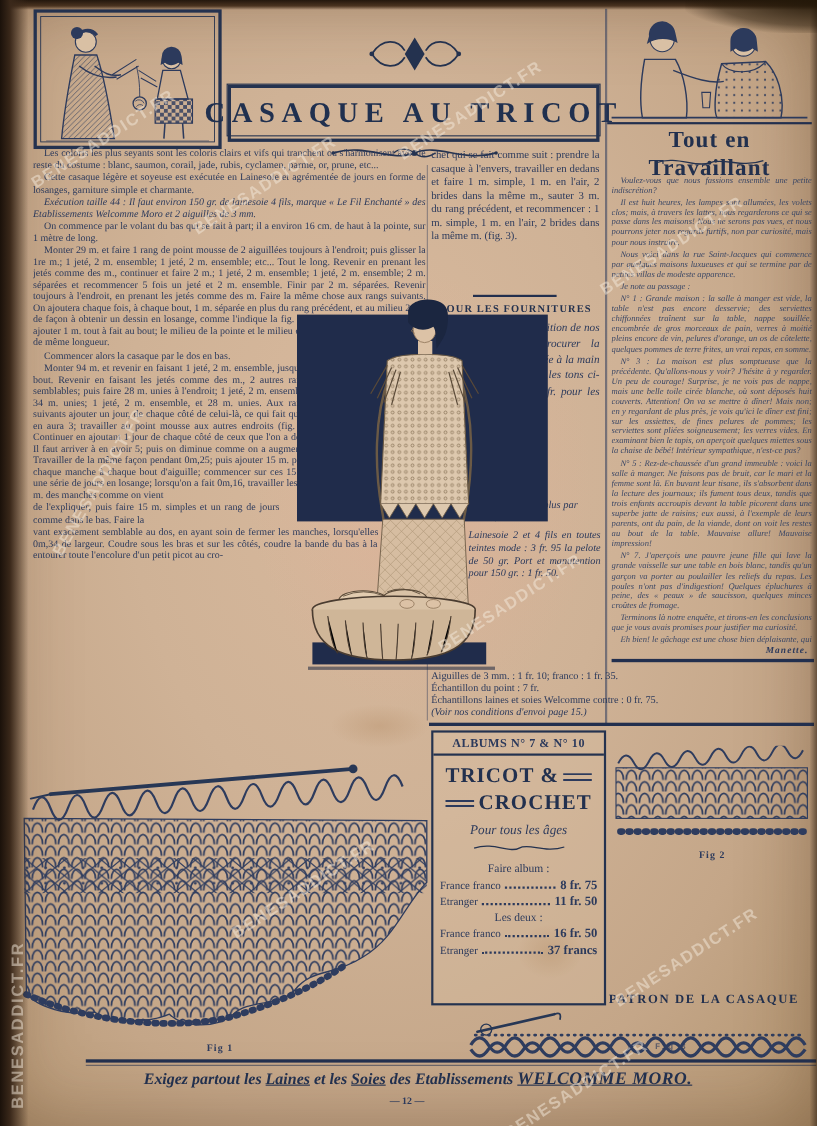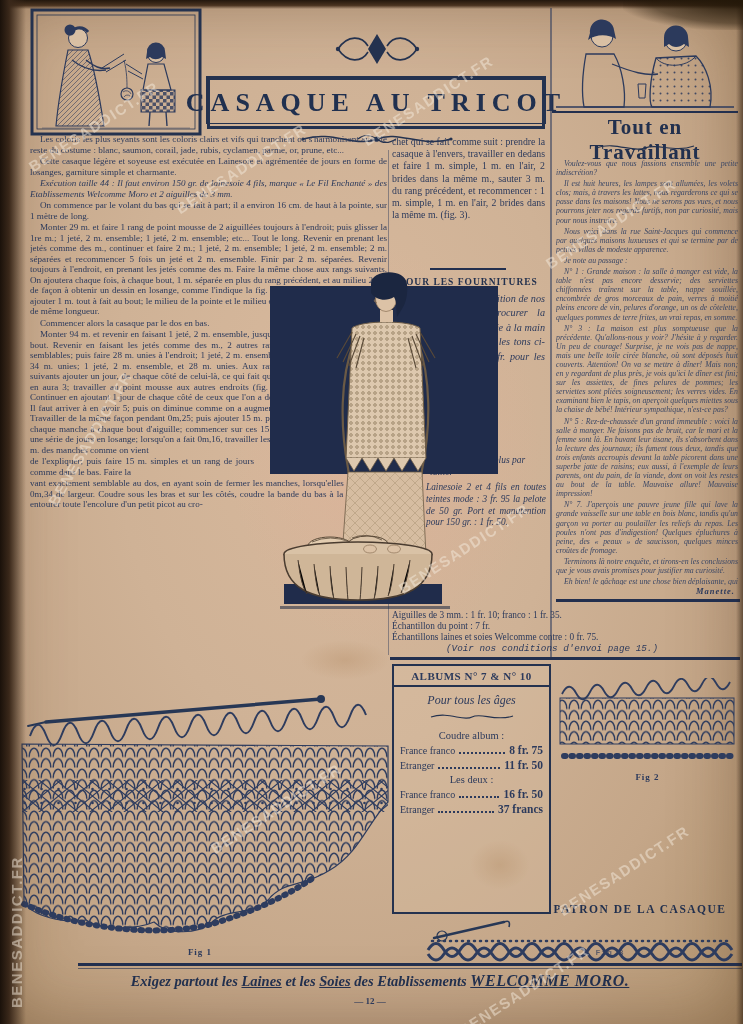--- a/index.html
+++ b/index.html
@@ -241,21 +241,21 @@
       <ellipse cx="130" cy="291" rx="6.5" ry="4" fill="#dcc2a6" stroke="#8a7055" stroke-width=".7"></ellipse>
       <ellipse cx="154" cy="291" rx="6.5" ry="4" fill="#dcc2a6" stroke="#8a7055" stroke-width=".7"></ellipse>
       <rect x="40" y="348" width="170" height="3" fill="#1b2640" opacity=".55"></rect>
     </svg>
   </div>
 
   <div class="abs notes" style="left:392px;top:610px;width:272px;">
     <div>Aiguilles de 3 mm. : 1 fr. 10; franco : 1 fr. 35.</div>
     <div>Échantillon du point : 7 fr.</div>
     <div>Échantillons laines et soies Welcomme contre : 0 fr. 75.</div>
-    <div style="font-style:italic;text-align:right;padding-right:6px;font-family:Liberation Mono, monospace;">(Voir nos conditions d'envoi page 15.)</div>
+    <div style="font-style:italic;padding-right:6px;">(Voir nos conditions d'envoi page 15.)</div>
   </div>
   <div class="abs rule-dark" style="left:390px;top:657px;width:350px;height:3px;"></div>
 
   <div class="abs" style="left:16px;top:684px;width:378px;height:264px;">
     <svg width="378" height="264" viewBox="0 0 378 264">
       <defs>
         <pattern id="kA" patternUnits="userSpaceOnUse" width="12" height="10.5">
           <path d="M1.2,10 C1.2,3.5 4.4,1.2 6,1.2 C7.6,1.2 10.8,3.5 10.8,10" fill="none" stroke="#2e3c5e" stroke-width="1.5"></path>
         </pattern>
         <pattern id="dm" patternUnits="userSpaceOnUse" width="17" height="14">
@@ -269,27 +269,35 @@
       <path d="M14,52 q8,-22 16,-1 t16,-1 t16,-1 t16,-1 t16,-1 t16,-1 t16,-1 t16,-1 t16,-1 t16,-1 t16,-1 t16,-1 t16,-1 t16,-1 t16,-1 t16,-1 t16,-1 t16,-1 t16,-1 t16,-1 t16,-1" fill="none" stroke="#2e3c5e" stroke-width="2"></path>
       <path d="M6,60 L372,62 L372,118 C352,138 344,168 314,186 C286,204 268,196 252,216 C238,232 210,224 196,238 C180,252 150,250 138,238 C120,246 84,246 70,236 C48,240 16,232 8,218 Z" fill="url(#kA)" stroke="#2e3c5e" stroke-width="1.2"></path>
       <rect x="6" y="96" width="366" height="32" fill="url(#dm)"></rect>
       <path d="M8,220 C70,248 150,252 196,240 C228,230 262,218 300,192" fill="none" stroke="#2e3c5e" stroke-width="6" stroke-dasharray="1.5 6" stroke-linecap="round"></path>
     </svg>
   </div>
   <div class="abs figlbl" style="left:160px;top:947px;width:80px;">Fig 1</div>
 
   <div class="abs albums" style="left:392px;top:664px;width:155px;height:246px;">
     <div class="albums-h">ALBUMS N° 7 &amp; N° 10</div>
+    <div style="text-align:center;margin-top:8px;">
+      <span class="alb-title">TRICOT &amp;</span>
+      <span class="dashes"></span>
+    </div>
+    <div style="text-align:center;margin-top:2px;">
+      <span class="dashes"></span>
+      <span class="alb-title">CROCHET</span>
+    </div>
     <div style="text-align:center;font-style:italic;font-size:12px;margin-top:6px;">Pour tous les âges</div>
     <div style="text-align:center;margin-top:2px;">
       <svg width="90" height="14" viewBox="0 0 90 14">
         <path d="M4,7 C22,1 36,12 45,7 C54,2 68,12 86,6" fill="none" stroke="#24324f" stroke-width="1.1"></path>
       </svg>
     </div>
-    <div class="center-lbl" style="margin-top:2px;">Coudre album :</div>
+    <div class="center-lbl" style="margin-top:2px;">Faire album :</div>
     <div class="price-row">
       <span class="lead">France franco</span>
       <span class="fill"></span>
       <span class="val">8 fr. 75</span>
     </div>
     <div class="price-row">
       <span class="lead">Etranger</span>
       <span class="fill"></span>
       <span class="val">11 fr. 50</span>
     </div>

